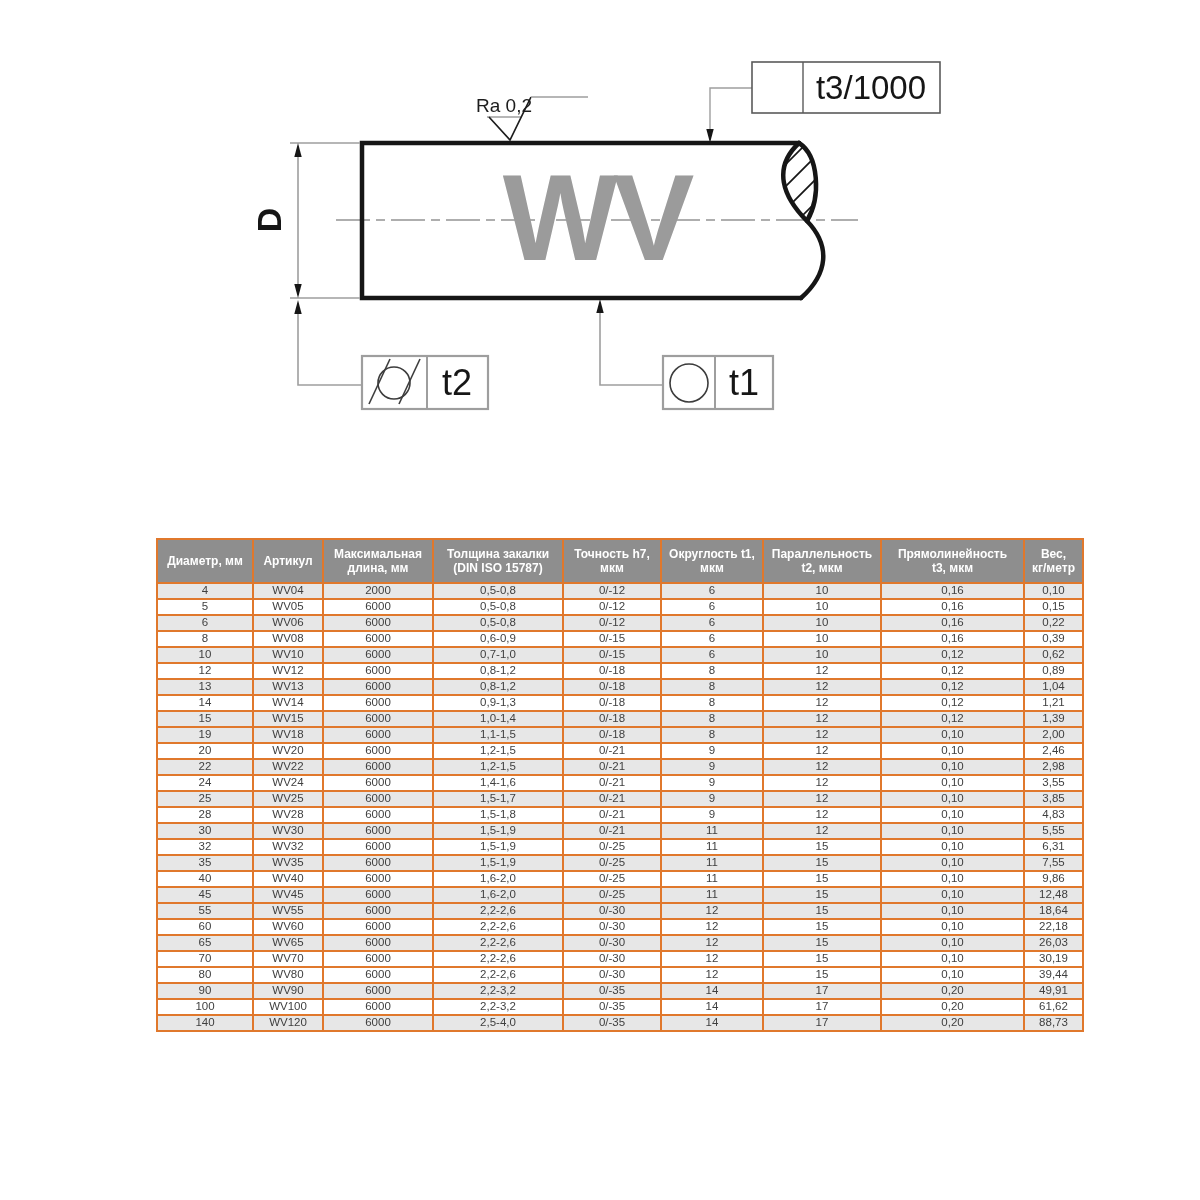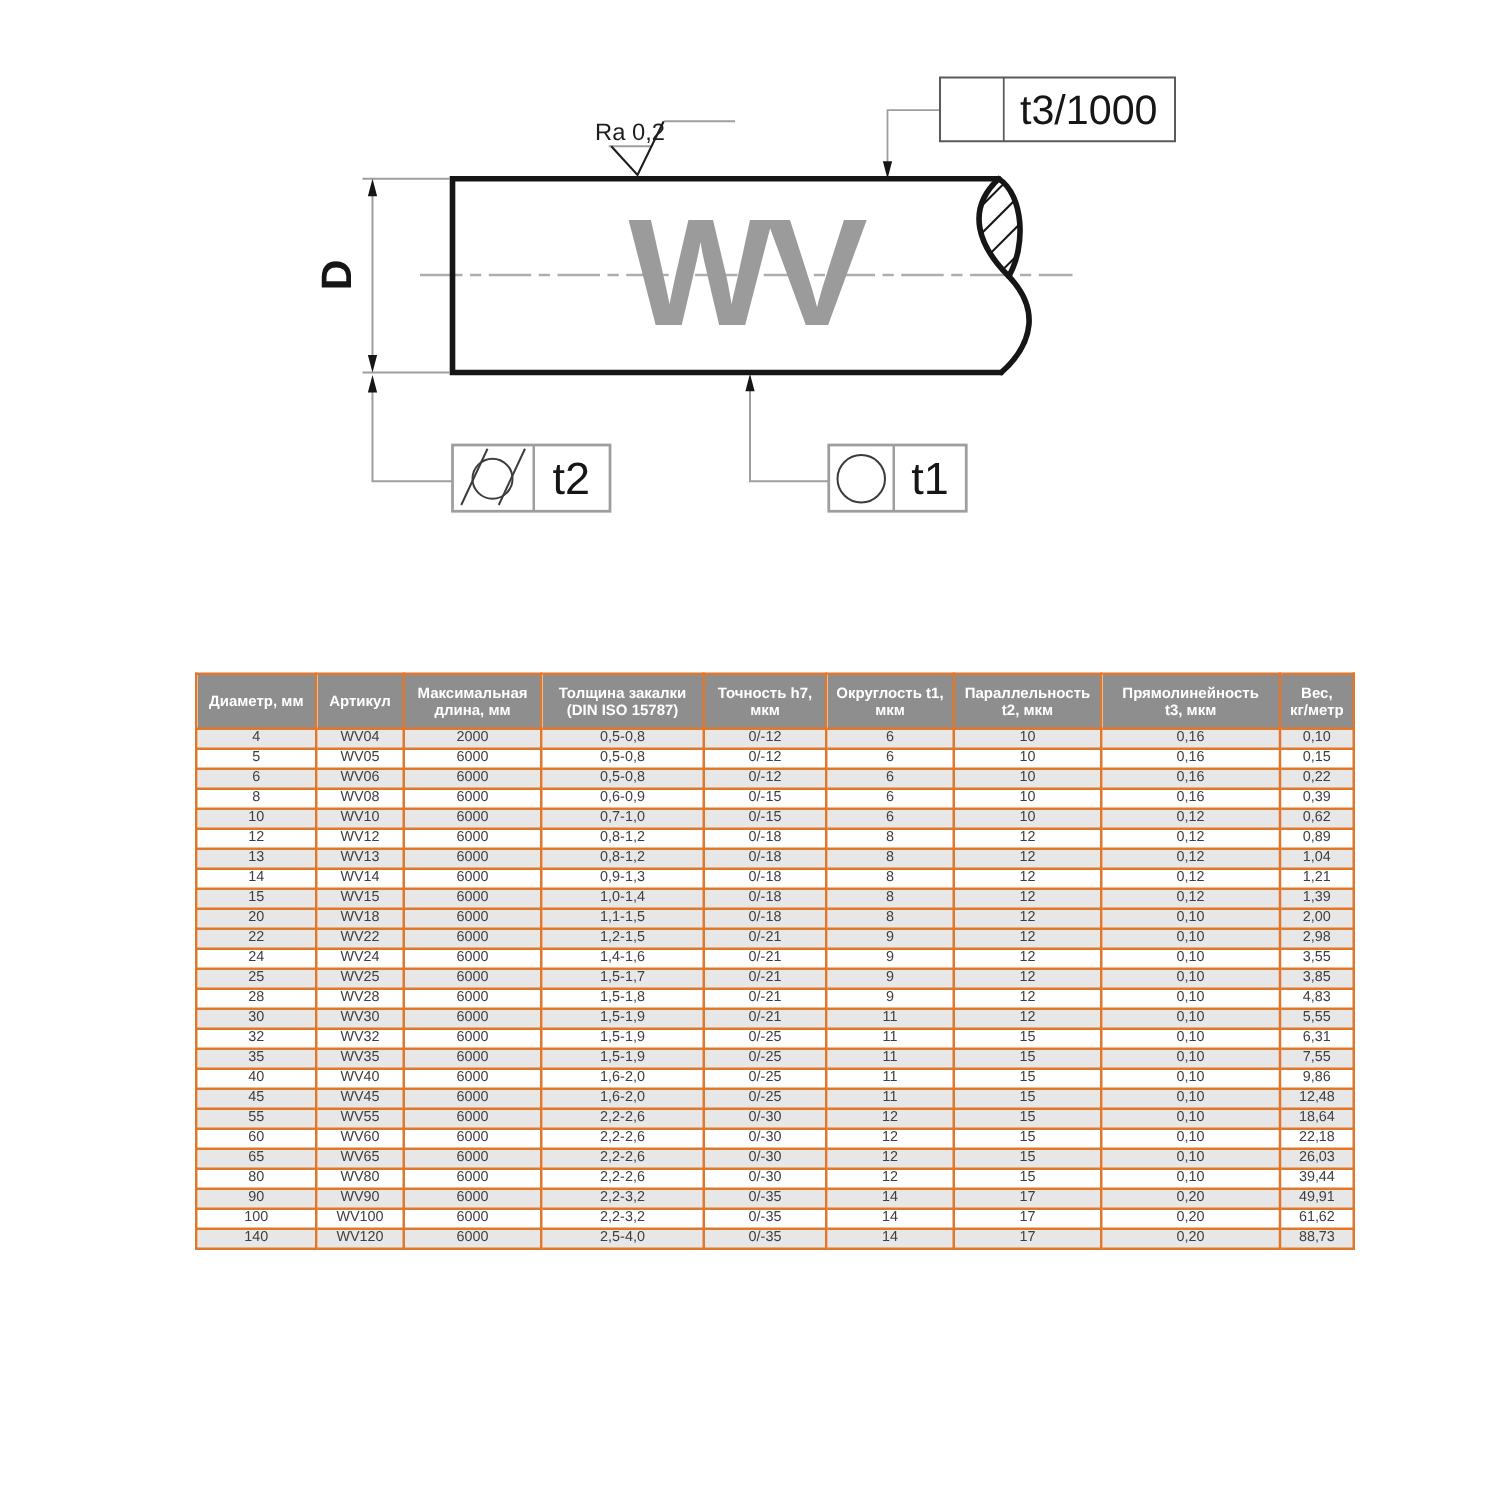--- a/index.html
+++ b/index.html
@@ -229,29 +229,40 @@
           <td>WV15</td>
           <td>6000</td>
           <td>1,0-1,4</td>
           <td>0/-18</td>
           <td>8</td>
           <td>12</td>
           <td>0,12</td>
           <td>1,39</td>
         </tr>
         <tr class="alt">
-          <td>20</td>
+          <td>19</td>
           <td>WV18</td>
           <td>6000</td>
           <td>1,1-1,5</td>
           <td>0/-18</td>
           <td>8</td>
           <td>12</td>
           <td>0,10</td>
           <td>2,00</td>
+        </tr>
+        <tr>
+          <td>20</td>
+          <td>WV20</td>
+          <td>6000</td>
+          <td>1,2-1,5</td>
+          <td>0/-21</td>
+          <td>9</td>
+          <td>12</td>
+          <td>0,10</td>
+          <td>2,46</td>
         </tr>
         <tr class="alt">
           <td>22</td>
           <td>WV22</td>
           <td>6000</td>
           <td>1,2-1,5</td>
           <td>0/-21</td>
           <td>9</td>
           <td>12</td>
           <td>0,10</td>
@@ -370,20 +381,31 @@
         <tr class="alt">
           <td>65</td>
           <td>WV65</td>
           <td>6000</td>
           <td>2,2-2,6</td>
           <td>0/-30</td>
           <td>12</td>
           <td>15</td>
           <td>0,10</td>
           <td>26,03</td>
+        </tr>
+        <tr>
+          <td>70</td>
+          <td>WV70</td>
+          <td>6000</td>
+          <td>2,2-2,6</td>
+          <td>0/-30</td>
+          <td>12</td>
+          <td>15</td>
+          <td>0,10</td>
+          <td>30,19</td>
         </tr>
         <tr>
           <td>80</td>
           <td>WV80</td>
           <td>6000</td>
           <td>2,2-2,6</td>
           <td>0/-30</td>
           <td>12</td>
           <td>15</td>
           <td>0,10</td>

